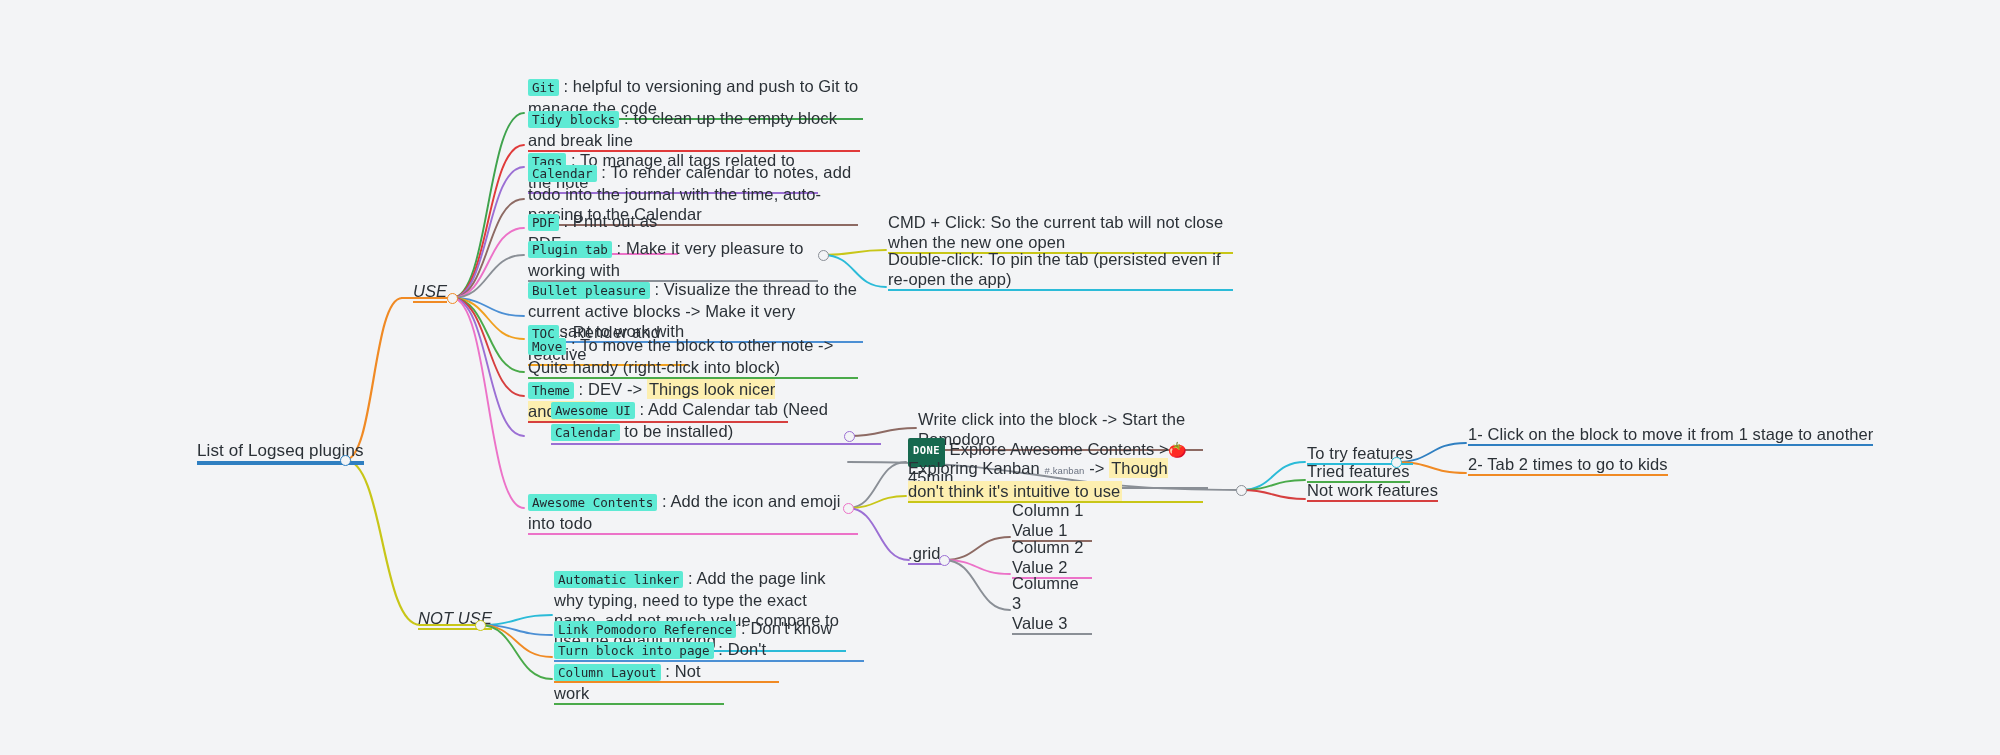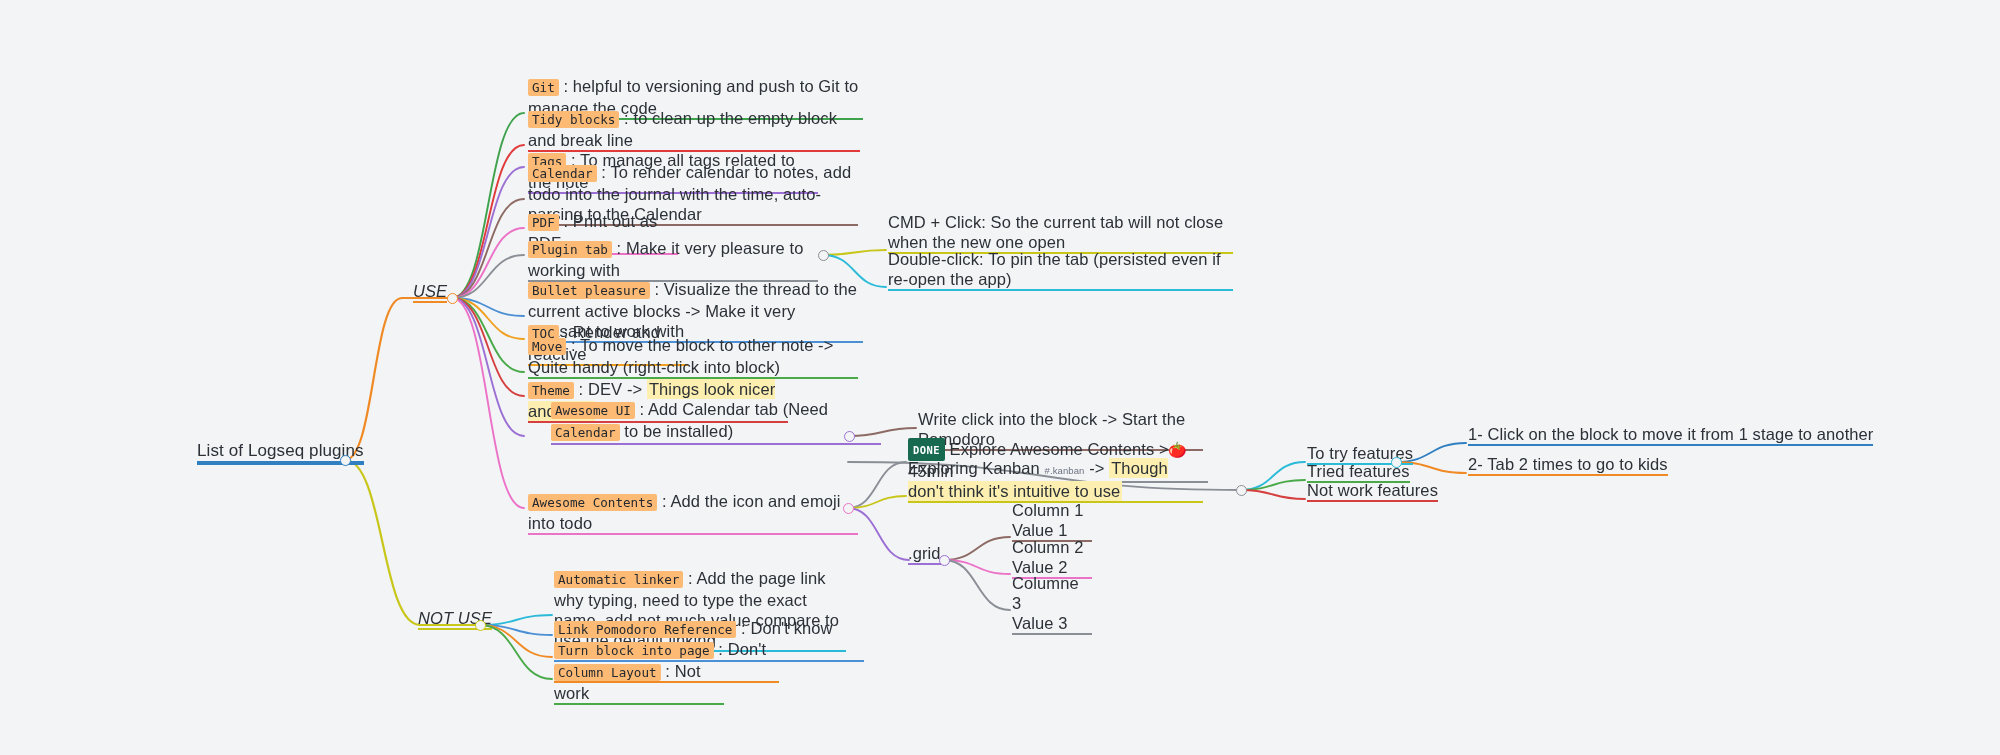--- a/index.html
+++ b/index.html
@@ -30,37 +30,37 @@
     font-size:17px;
     border-bottom-width:4px;
   }
 
   .lvl1{font-size:16.5px;border-bottom-width:2.4px;font-style:italic;}
 
   
   code{
     font-family:"DejaVu Sans Mono","Liberation Mono",monospace;
     font-size:12.6px;
-    background:#fdba74;
+    background:#5eead4;
     color:#24292f;
     padding:1px 4px;
     border-radius:2px;
     letter-spacing:0;
   }
   .hl{background:#fdefb0;padding:1px 2px;}
   .tag{font-size:9.5px;color:#6b7280;font-family:"Liberation Sans",sans-serif;}
   .done{
     display:inline-block;
     background:#17694f;
     color:#ffffff;
     font-family:"DejaVu Sans Mono","Liberation Mono",monospace;
     font-size:10.5px;
     font-weight:bold;
     letter-spacing:0.4px;
-    padding:2px 5px 1px 5px;
+    padding:2px 5px 7px 5px;
     border-radius:2px;
     vertical-align:1px;
   }
   .emoji{font-size:15px;}
   .dot{position:absolute;width:11px;height:11px;border-radius:50%;
        background:#f3f4f6;border:1.8px solid #888;box-sizing:border-box;}
 </style>
 </head>
 <body>
 

